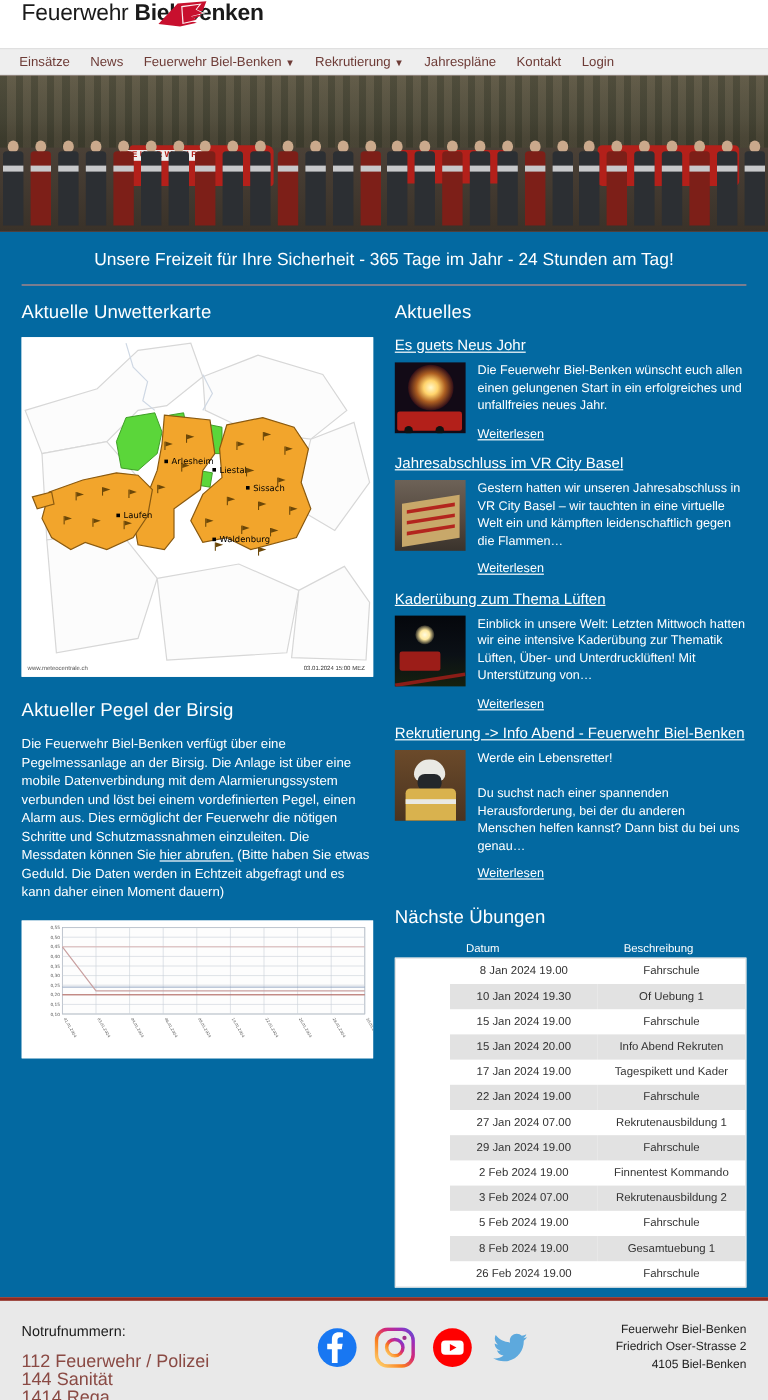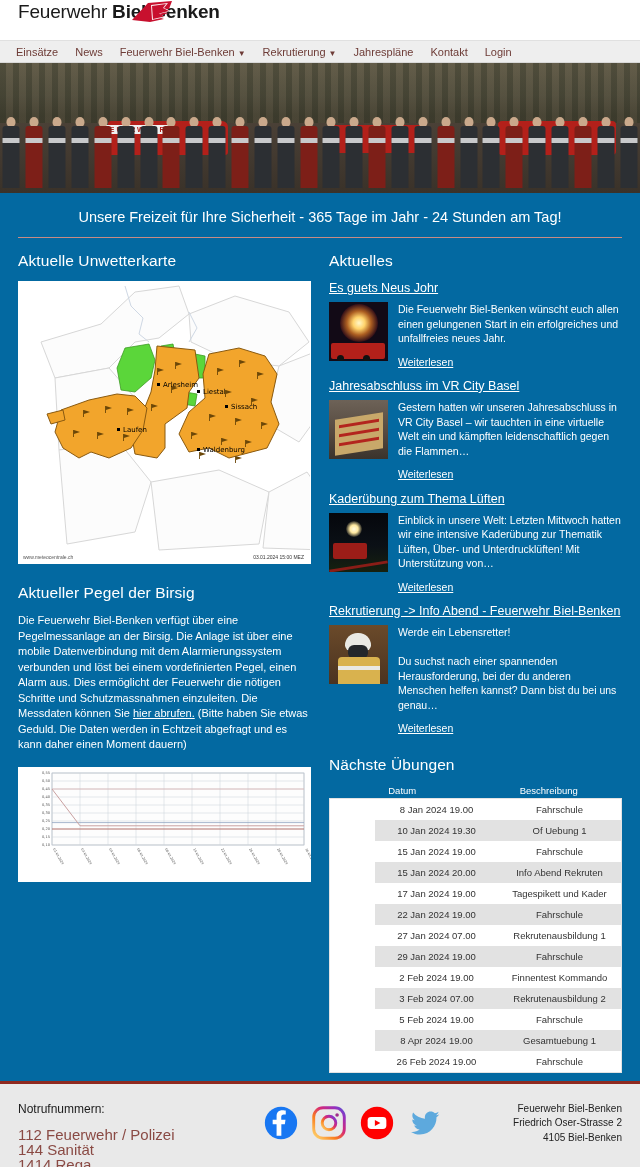--- a/index.html
+++ b/index.html
@@ -50,21 +50,21 @@
   .rule { height:1px; background:#c98b84; margin:0 18px 14px; }
 
   .cols { display:flex; padding:0 18px; gap:18px; align-items:flex-start; }
   .col-left { width:293px; flex:0 0 293px; }
   .col-right { flex:1 1 auto; }
 
   h2.sec { font-size:15.5px; font-weight:400; margin-bottom:11px; letter-spacing:.1px; }
   h2.sec.tight { margin-top:20px; }
 
   
-  .mapbox { width:293px; height:283px; background:#ffffff; border:1px solid #ffffff; position:relative; overflow:hidden;padding-left:20px; }
+  .mapbox { width:293px; height:283px; background:#ffffff; border:1px solid #ffffff; position:relative; overflow:hidden; }
   .mapbox svg { display:block; }
   .map-credit { position:absolute; left:4px; bottom:3px; font-size:5px; color:#555; }
   .map-time { position:absolute; right:6px; bottom:3px; font-size:5px; color:#333; }
 
   .pegel-text { font-size:11px; line-height:15.5px; margin-top:2px; }
   .pegel-text a { color:#ffffff; text-decoration:underline; }
 
   .chartbox { width:293px; height:115px; background:#ffffff; margin-top:14px; position:relative; }
 
   
@@ -603,21 +603,21 @@
                 </tr>
                 <tr class="alt">
                   <td class="date">3 Feb 2024 07.00</td>
                   <td>Rekrutenausbildung 2</td>
                 </tr>
                 <tr>
                   <td class="date">5 Feb 2024 19.00</td>
                   <td>Fahrschule</td>
                 </tr>
                 <tr class="alt">
-                  <td class="date">8 Apr 2024 19.00</td>
+                  <td class="date">8 Feb 2024 19.00</td>
                   <td>Gesamtuebung 1</td>
                 </tr>
                 <tr>
                   <td class="date">26 Feb 2024 19.00</td>
                   <td>Fahrschule</td>
                 </tr>
               </tbody>
           </table>
         </div>
 

